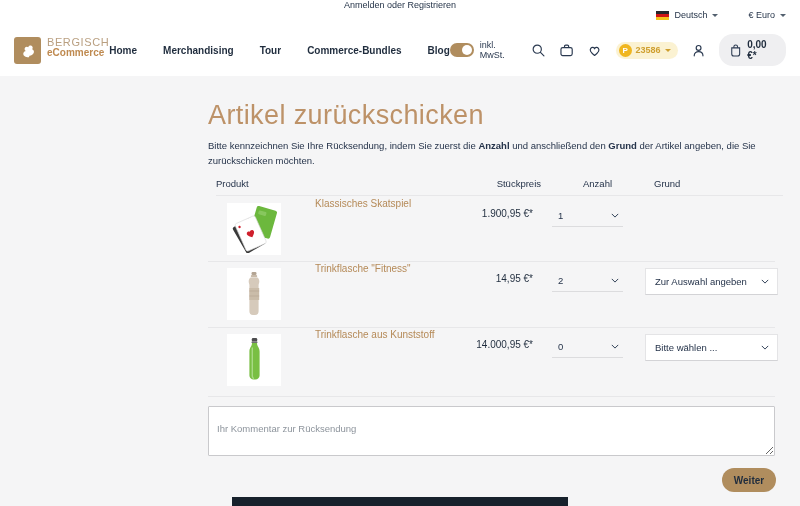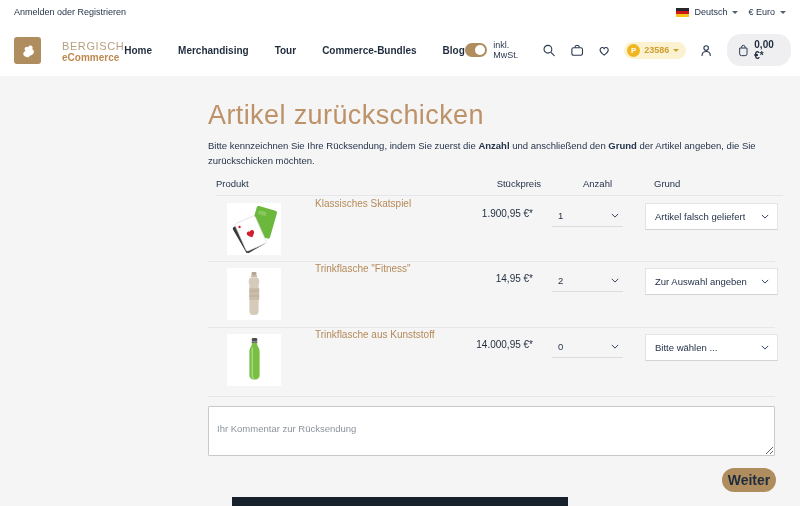--- a/index.html
+++ b/index.html
@@ -9,37 +9,37 @@
     font-family:"Liberation Sans", sans-serif;
     background:var(--page-bg, #f5f5f6);
     color:var(--navy, #1f2c3d);
     overflow:hidden;
   }
 
   
   .topbar {
     position:absolute; top:0; left:0; width:800px; height:24px;
     background:#ffffff; display:flex; align-items:center;
-    padding:0 14px; font-size:9px; color:#26354a;
+    padding:0 14px; font-size:9px; color:#26354a;flex-direction:column;
   }
   .topbar .login { cursor:pointer; }
-  .topbar .right { margin-left:auto; display:flex; align-items:center; gap:10px; }
+  .topbar .right { margin-left:auto; display:flex; align-items:center; gap:30px; }
   .tb-item { display:flex; align-items:center; gap:5px; cursor:pointer; }
   .flag { width:13px; height:9px; display:block; }
   .caret-down {
     width:0; height:0; border-left:3px solid transparent; border-right:3px solid transparent;
     border-top:3.5px solid #53606f; margin-top:1px;
   }
 
   
   .header {
     position:absolute; top:24px; left:0; width:800px; height:52px;
     background:#ffffff; display:flex; align-items:center; padding:0 14px;
   }
-  .logo { display:flex; align-items:flex-end; gap:21px; cursor:pointer; }
+  .logo { display:flex; align-items:flex-start; gap:6px; cursor:pointer; }
   .logo-mark { width:27px; height:27px; border-radius:3px; background:var(--accent-tan,#b08d5e);
     display:flex; align-items:center; justify-content:center; }
   .logo-text { line-height:1.05; }
   .logo-text .l1 { font-size:11px; letter-spacing:0.6px; color:#b99f80; font-weight:400; }
   .logo-text .l2 { font-size:10px; color:#bf8a50; font-weight:700; }
 
   nav.mainnav { display:flex; align-items:center; gap:26px; }
   .nav-item { font-size:10px; font-weight:700; color:#1f2c3d; cursor:pointer; white-space:nowrap; }
 
   .header-right { margin-left:auto; display:flex; align-items:center; gap:13px; }
@@ -126,21 +126,21 @@
     position:absolute; left:208px; top:406px; width:567px; height:50px;
     background:#ffffff; border:1px solid #c9c9cc; border-radius:1px;
     font-family:"Liberation Sans", sans-serif; font-size:9.5px; color:#26354a;
     padding:16px 8px; resize:both;
   }
   .comment-box::placeholder { color:#8d949c; }
 
   .submit-btn {
     position:absolute; left:722px; top:468px; width:54px; height:24px;
     background:var(--accent-tan,#b08d5e); border:none; border-radius:12px;
-    font-family:"Liberation Sans", sans-serif; font-size:14px; font-weight:700; color:#1f2c3d;
+    font-family:"Liberation Sans", sans-serif; font-size:10px; font-weight:700; color:#1f2c3d;
     cursor:pointer;
   }
 
   .footer-bar {
     position:absolute; left:232px; bottom:0; width:336px; height:9px;
     background:var(--footer-bar,#17212c);
   }
 </style>
 </head>
 <body>
@@ -260,26 +260,20 @@
       </svg>
     </span>
     <span class="cell-name">Klassisches Skatspiel</span>
     <span class="cell-price">1.900,95 €*</span>
     <span class="qty-select">
       <span class="val">1</span>
       <svg class="chev" viewBox="0 0 10 6" fill="none" stroke="#2a3950" stroke-width="1.2">
           <polyline points="1,1 5,5 9,1"></polyline>
         </svg>
     </span>
-    <span class="reason-select">
-      <span class="val">Artikel falsch geliefert</span>
-      <svg class="chev" viewBox="0 0 10 6" fill="none" stroke="#2a3950" stroke-width="1.2">
-          <polyline points="1,1 5,5 9,1"></polyline>
-        </svg>
-    </span>
   </div>
 
   <div class="row r2">
     <span class="cell-img">
       <svg width="48" height="48" viewBox="0 0 48 48">
         <rect x="21.5" y="2" width="5" height="3" rx="1.2" fill="#b3a493"></rect>
         <rect x="20.8" y="5" width="6.4" height="2.2" rx="1" fill="#c8baa9"></rect>
         <path d="M20.5 7.5 h7 c1.2 1 1.8 2.4 1.8 4 c0 1.5-0.7 2.4-0.7 3.8 v26 a3.6 3.6 0 0 1 -3.6 3.6 h-2 a3.6 3.6 0 0 1 -3.6 -3.6 v-26 c0-1.4-0.7-2.3-0.7-3.8 c0-1.6 0.6-3 1.8-4 z" fill="#d6cabb"></path>
         <rect x="19.4" y="18" width="9.8" height="12" fill="#cabca9"></rect>
         <line x1="19.4" y1="21" x2="29.2" y2="21" stroke="#b7a793" stroke-width="0.7"></line>

